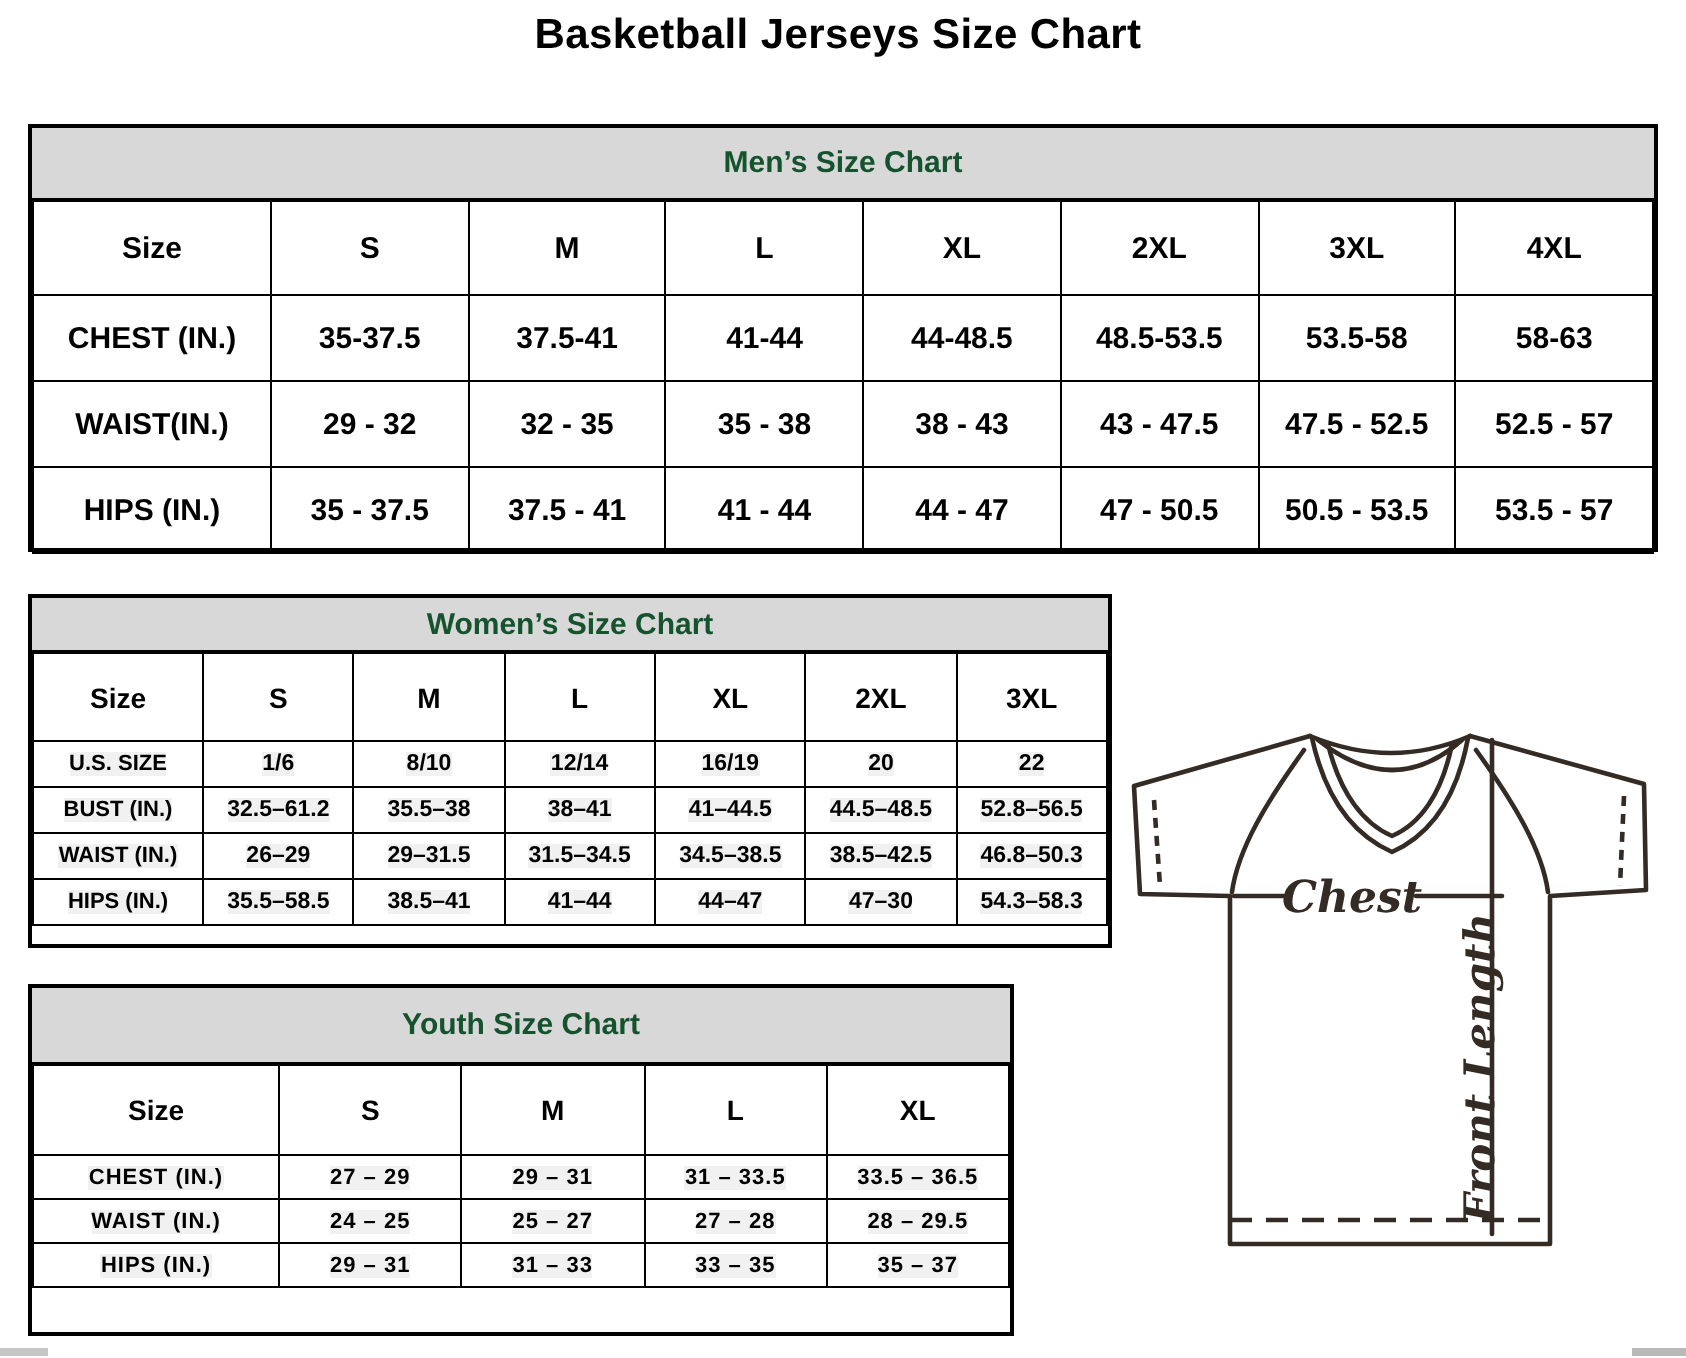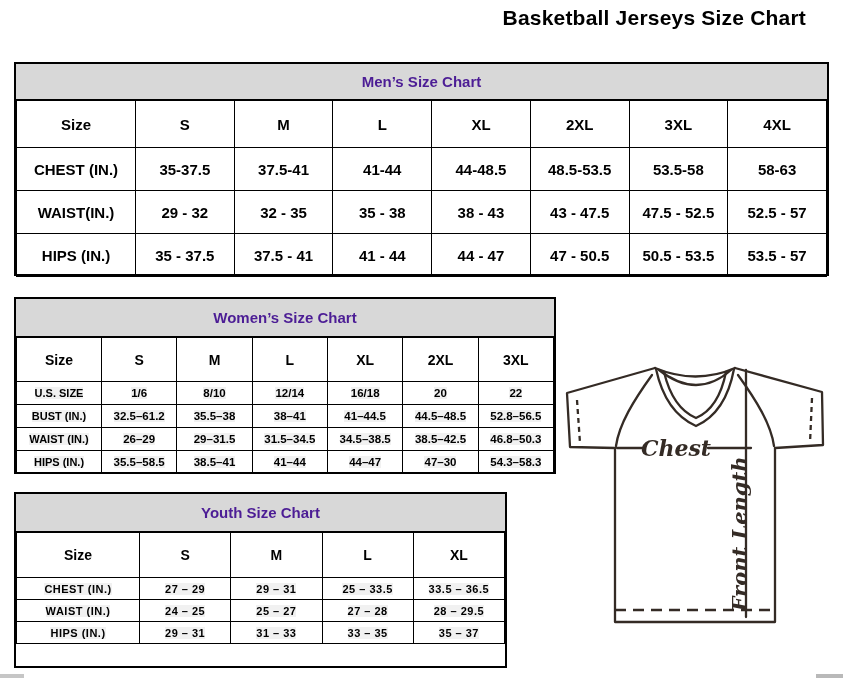--- a/index.html
+++ b/index.html
@@ -1,42 +1,42 @@
 <!DOCTYPE html>
 <html><head>
 <meta charset="utf-8">
 <style>
   * { margin:0; padding:0; box-sizing:border-box; }
   html,body { width:843px; height:679px; background:#ffffff; overflow:hidden;
     font-family:"Liberation Sans","DejaVu Sans",sans-serif; }
   #stage { position:relative; width:843px; height:679px; background:#fff; }
 
-  h1#title { position:absolute; left:0; top:6px; width:806px; text-align:right;
+  h1#title { position:absolute; left:16px; top:6px; width:806px; text-align:center;
     font-size:21px; font-weight:bold; color:#000; letter-spacing:0.2px; }
 
   .tblwrap { position:absolute; border:2px solid #000; background:#fff; }
   .t-title { background:#d8d8d8; border-bottom:1px solid #000; display:flex;
-    align-items:center; justify-content:center; font-weight:bold; color:#4c1d95; }
+    align-items:center; justify-content:center; font-weight:bold; color:#14532d; }
   table { width:100%; border-collapse:collapse; table-layout:fixed; }
   th, td { border:1px solid #000; text-align:center; vertical-align:middle;
     font-weight:bold; color:#000; padding:0; }
   .hl-cells tbody .cellval { background:#f1f1f1; padding:0 0; }
 
   
   #mens { left:14px; top:62px; width:815px; height:214px; }
   #mens .t-title { height:36px; font-size:15px; }
   #mens col.lbl { width:119px; }
   #mens thead tr { height:47px; }
   #mens tbody tr { height:43px; }
   #mens th { font-size:15px; }
   #mens td { font-size:15px; }
 
   
   #womens { left:14px; top:297px; width:542px; height:177px; }
-  #womens .t-title { height:38px; font-size:15px; }
+  #womens .t-title { height:27px; font-size:15px; }
   #womens col.lbl { width:85px; }
   #womens thead tr { height:44px; }
   #womens tbody tr { height:23px; }
   #womens th { font-size:14px; }
   #womens td { font-size:11.5px; }
   #womens td.lbl { font-size:11px; }
 
   
   #youth { left:14px; top:492px; width:493px; height:176px; }
   #youth .t-title { height:38px; font-size:15px; }
@@ -149,21 +149,21 @@
             <th>2XL</th>
             <th>3XL</th>
           </tr>
         </thead>
         <tbody>
           <tr>
             <td class="lbl"><span class="cellval">U.S. SIZE</span></td>
             <td><span class="cellval">1/6</span></td>
             <td><span class="cellval">8/10</span></td>
             <td><span class="cellval">12/14</span></td>
-            <td><span class="cellval">16/18</span></td>
+            <td><span class="cellval">16/19</span></td>
             <td><span class="cellval">20</span></td>
             <td><span class="cellval">22</span></td>
           </tr>
           <tr>
             <td class="lbl"><span class="cellval">BUST (IN.)</span></td>
             <td><span class="cellval">32.5–61.2</span></td>
             <td><span class="cellval">35.5–38</span></td>
             <td><span class="cellval">38–41</span></td>
             <td><span class="cellval">41–44.5</span></td>
             <td><span class="cellval">44.5–48.5</span></td>
@@ -208,21 +208,21 @@
             <th>M</th>
             <th>L</th>
             <th>XL</th>
           </tr>
         </thead>
         <tbody>
           <tr>
             <td class="lbl"><span class="cellval">CHEST (IN.)</span></td>
             <td><span class="cellval">27 – 29</span></td>
             <td><span class="cellval">29 – 31</span></td>
-            <td><span class="cellval">25 – 33.5</span></td>
+            <td><span class="cellval">31 – 33.5</span></td>
             <td><span class="cellval">33.5 – 36.5</span></td>
           </tr>
           <tr>
             <td class="lbl"><span class="cellval">WAIST (IN.)</span></td>
             <td><span class="cellval">24 – 25</span></td>
             <td><span class="cellval">25 – 27</span></td>
             <td><span class="cellval">27 – 28</span></td>
             <td><span class="cellval">28 – 29.5</span></td>
           </tr>
           <tr>

